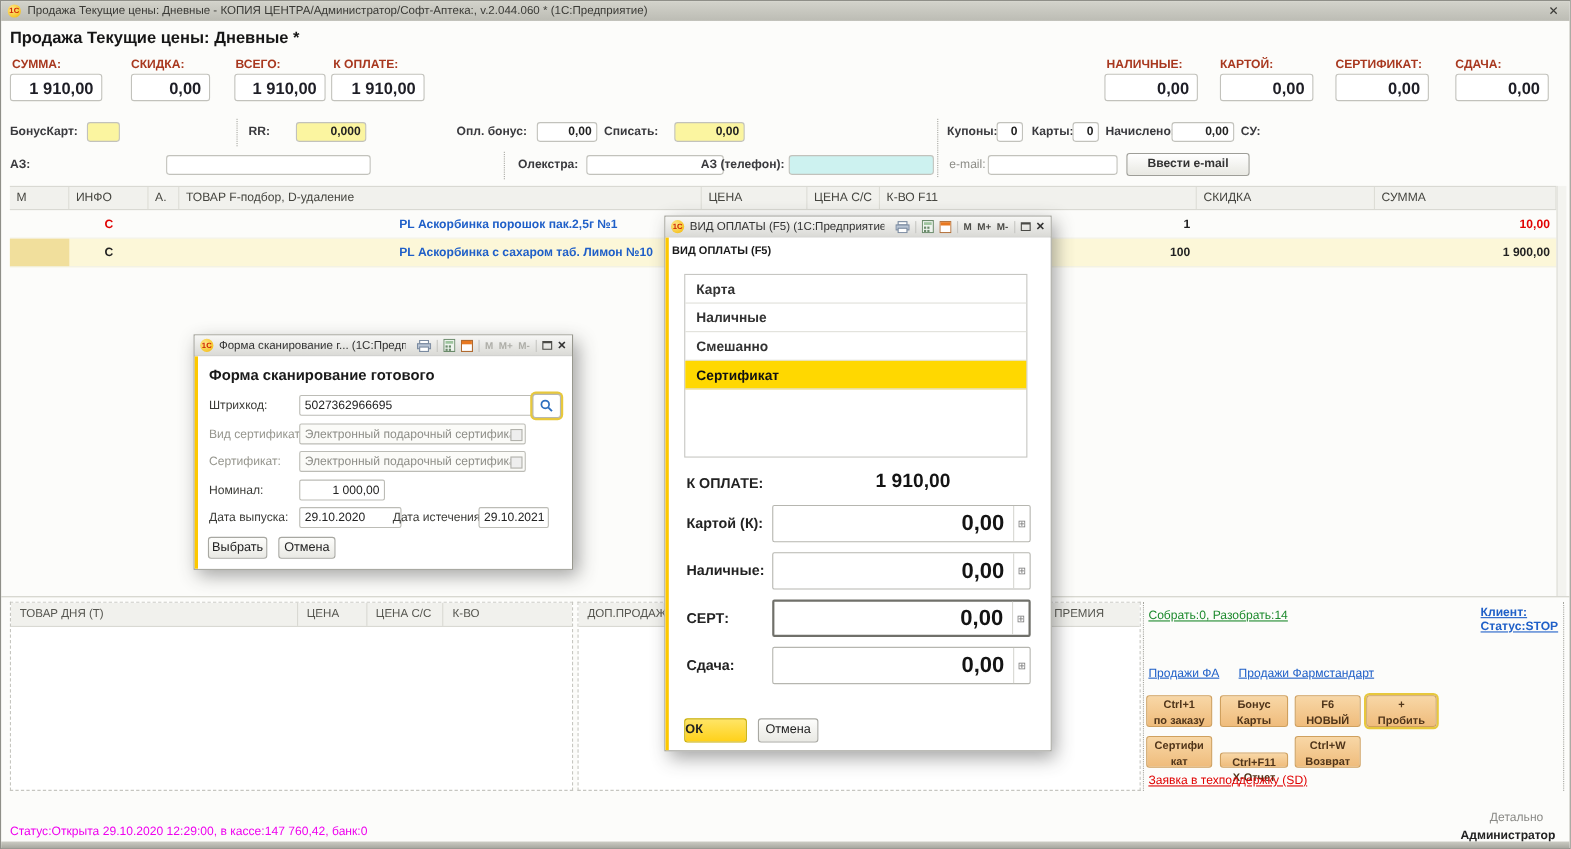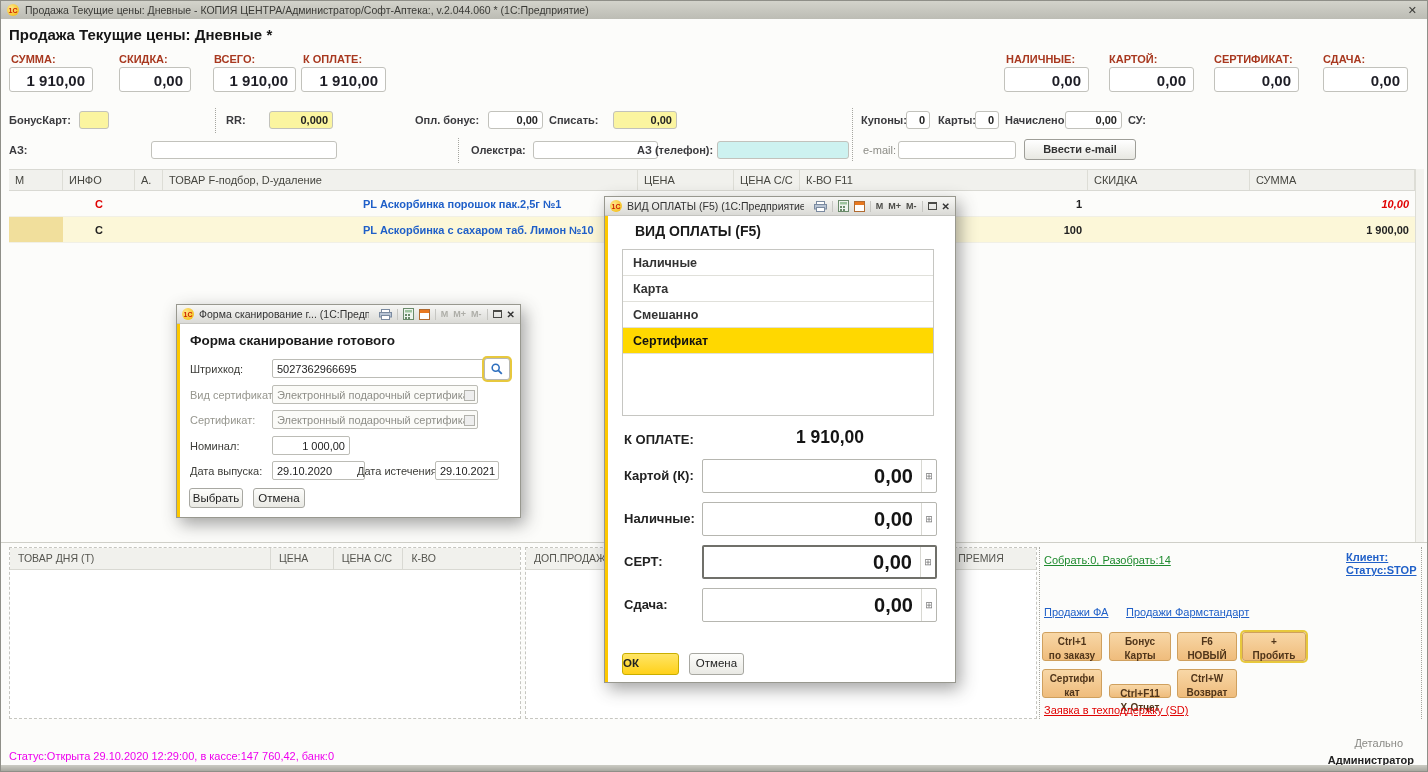--- a/index.html
+++ b/index.html
@@ -32,21 +32,21 @@
     font-size:11px;color:#45453f;align-items:center;}
   .phead .pcell{border-right:1px solid #ddddd6;height:100%;display:flex;align-items:center;}
   .prow{display:flex;height:25px;align-items:center;border-bottom:1px solid #f1f0e6;font-size:11px;font-weight:bold;}
   .pcell{box-sizing:border-box;padding:0 6px;overflow:hidden;white-space:nowrap;}
   .row-sel{background:#fcf7d8;}
   .mcell-sel{background:#f1df9c;height:100%;display:flex;align-items:center;}
   .info-red{color:#e00202;text-align:center;}
   .info-dark{color:#222;text-align:center;}
   .prod-link{color:#1f5fc8;padding-left:200px;}
   .num{text-align:right;color:#222;}
-  .num-red{text-align:right;color:#e00202;font-style:italic;}
+  .num-red{text-align:right;color:#e00202;}
   .scrollstrip{position:absolute;left:1414px;top:168px;width:8px;height:373px;background:#f3f3ef;border-left:1px solid #ddddd6;}
   .hdivider{position:absolute;left:0;top:541px;width:1428px;border-top:1px solid #cfcfc8;}
   
   .btable{position:absolute;top:546px;height:172px;border:1px dashed #c6c6c0;box-sizing:border-box;background:#fff;}
   .bhead{display:flex;height:21px;background:#f1f1ed;border-bottom:1px solid #d9d9d3;font-size:10.5px;color:#55554f;}
   .bcell{border-right:1px solid #d9d9d3;padding:4px 8px 0;box-sizing:border-box;white-space:nowrap;overflow:hidden;}
   .link{text-decoration:underline;font-size:11px;white-space:nowrap;cursor:default;}
   .lnk-green{color:#1e8a2e;}
   .lnk-blue{color:#2060c8;}
   .lnk-blue-b{color:#2060c8;font-weight:bold;}
@@ -65,21 +65,21 @@
   .dlg-title .t{white-space:nowrap;overflow:hidden;}
   .ticon{display:flex;align-items:center;flex:0 0 auto;}
   .ticon-sep{width:1px;height:11px;background:#c6c6c2;flex:0 0 auto;}
   .m-btn{font-size:9px;font-weight:bold;color:#4c4c48;flex:0 0 auto;}
   .m-gray .m-btn{color:#aeaea8;}
   .max-icon{width:9px;height:8px;border:1px solid #4a4a46;border-top-width:2px;box-sizing:border-box;flex:0 0 auto;}
   .dlg-close{font-size:10px;font-weight:bold;color:#333;flex:0 0 auto;}
   .dlg-body{position:absolute;top:19px;left:0;right:0;bottom:0;background:#fff;}
   .dlg-body::before{content:"";position:absolute;left:0;top:0;bottom:0;width:3px;background:#fdc800;}
   
-  .pd-heading{position:absolute;left:30px;top:7px;font-size:14px;font-weight:bold;color:#1a1a1a;}
+  .pd-heading{position:absolute;left:6px;top:7px;font-size:10px;font-weight:bold;color:#1a1a1a;}
   .pd-list{position:absolute;left:17px;top:33px;width:312px;height:167px;border:1px solid #c6c6c2;box-sizing:border-box;background:#fff;}
   .pd-opt{height:26px;display:flex;align-items:center;padding-left:10px;font-size:12.5px;font-weight:bold;color:#333;
     border-bottom:1px solid #e0e0da;box-sizing:border-box;cursor:default;}
   .pd-opt.sel{background:#ffd800;color:#111;}
   .pd-paylbl{position:absolute;left:19px;top:216px;font-size:13px;font-weight:bold;color:#222;}
   .pd-payval{position:absolute;left:140px;top:211px;width:170px;text-align:center;font-size:17.5px;font-weight:bold;color:#141414;}
   .pd-rowlbl{position:absolute;left:19px;font-size:13px;font-weight:bold;color:#222;white-space:nowrap;}
   .pd-box{position:absolute;left:97px;width:235px;height:34px;border:1px solid #b6b6b0;border-radius:2px;box-sizing:border-box;
     display:flex;align-items:center;background:#fff;}
   .pd-box.focused{border:2px solid #70706a;}
@@ -354,22 +354,22 @@
       <span class="m-btn">M</span>
       <span class="m-btn">M+</span>
       <span class="m-btn">M-</span>
       <span class="ticon-sep"></span>
       <span class="max-icon"></span>
       <span class="dlg-close">✕</span>
     </div>
     <div class="dlg-body">
       <div class="pd-heading">ВИД ОПЛАТЫ (F5)</div>
       <div class="pd-list">
+        <div class="pd-opt">Карта</div>
         <div class="pd-opt">Наличные</div>
-        <div class="pd-opt">Карта</div>
         <div class="pd-opt">Смешанно</div>
         <div class="pd-opt sel">Сертификат</div>
       </div>
       <span class="pd-paylbl">К ОПЛАТЕ:</span>
       <span class="pd-payval">1 910,00</span>
 
       <span class="pd-rowlbl" style="top:252px">Картой (К):</span>
       <div class="pd-box" style="top:243px">
         <span class="pd-val">0,00</span>
         <span class="pd-calc">⊞</span>

